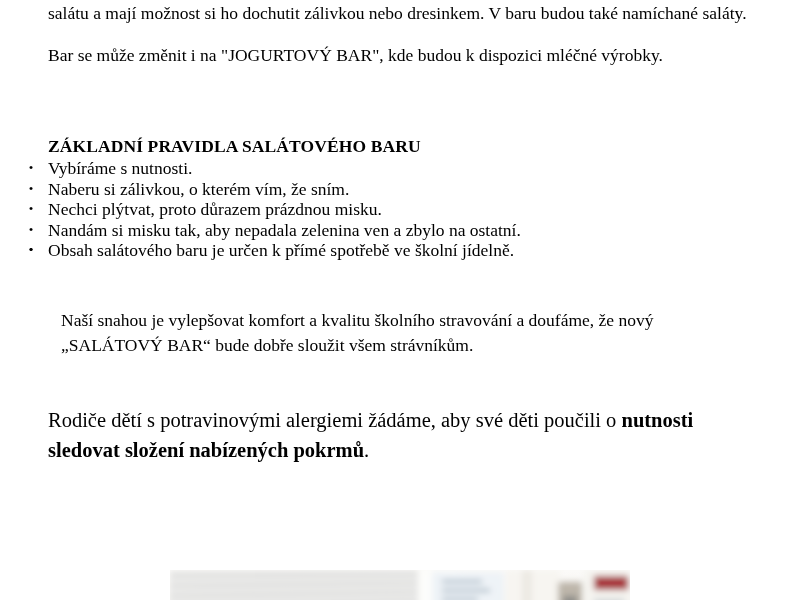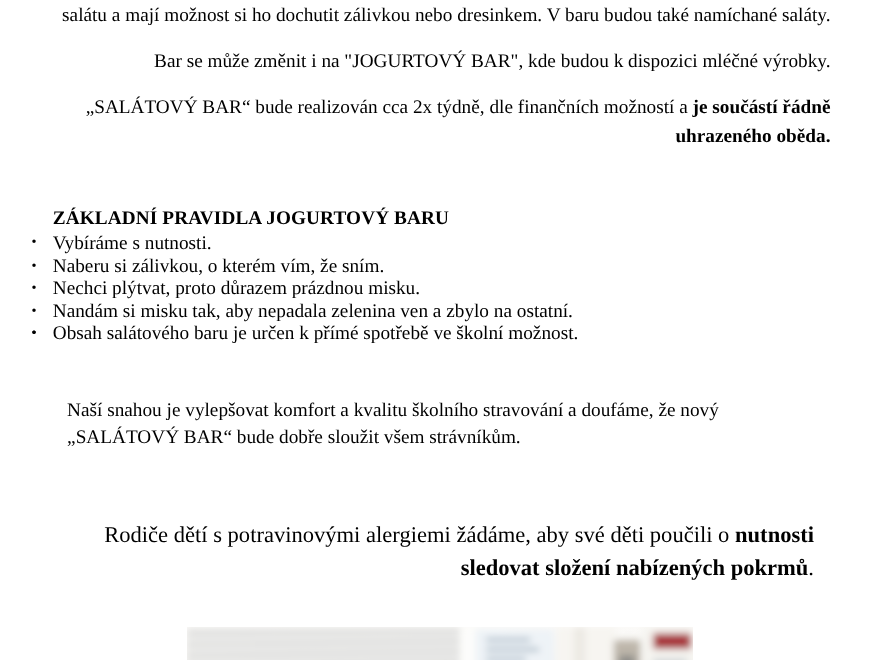--- a/index.html
+++ b/index.html
@@ -30,21 +30,21 @@
     position: absolute;
     left: 48px;
     top: 0;
     width: 707px;
   }
 
   .para {
     font-size: 17.5px;
     line-height: 26px;
     margin: 0;
-    text-align: right;
+    text-align: left;
   }
 
   .spacer-sm { height: 10px; }
   .spacer-md { height: 16px; }
   .spacer-lg { height: 24px; }
   .spacer-xl { height: 34px; }
 
   b, strong, .bold {
     font-weight: bold;
   }
@@ -83,22 +83,21 @@
 
   .closing {
     font-size: 17.5px;
     line-height: 25px;
     margin: 13px;
   }
 
   .allergy {
     font-size: 20.5px;
     line-height: 30px;
-    margin: 15px;
-    text-align: right;
+    margin: 0;
   }
 
   
   .photo {
     position: absolute;
     left: 170px;
     top: 570px;
     width: 460px;
     height: 30px;
     overflow: hidden;
@@ -118,36 +117,35 @@
   <div class="content">
 
     <p class="para">salátu a mají možnost si ho dochutit zálivkou nebo dresinkem. V baru budou také namíchané saláty.</p>
 
     <div class="spacer-md"></div>
 
     <p class="para">Bar se může změnit i na "JOGURTOVÝ BAR", kde budou k dispozici mléčné výrobky.</p>
 
     <div class="spacer-md"></div>
 
-    <p class="para"><span>„SALÁTOVÝ BAR“ bude realizován cca 2x týdně, dle finančních možností a </span><strong>je součástí řádně uhrazeného oběda.</strong></p>
 
     <div class="spacer-xl"></div>
 
 
     <div class="spacer-md"></div>
 
-    <h2 class="rules-heading">ZÁKLADNÍ PRAVIDLA JOGURTOVÝ BARU</h2>
+    <h2 class="rules-heading">ZÁKLADNÍ PRAVIDLA SALÁTOVÉHO BARU</h2>
 
     <ul class="rules-list">
       <li><span class="bullet">•</span><span>Vybíráme s nutnosti.</span></li>
       <li><span class="bullet">•</span><span>Naberu si zálivkou, o kterém vím, že sním.</span></li>
       <li><span class="bullet">•</span><span>Nechci plýtvat, proto důrazem prázdnou misku.</span></li>
       <li><span class="bullet">•</span><span>Nandám si misku tak, aby nepadala zelenina ven a zbylo na ostatní.</span></li>
       <li><span class="bullet">•</span></li>
-      <li><span class="bullet">•</span><span>Obsah salátového baru je určen k přímé spotřebě ve školní možnost.</span></li>
+      <li><span class="bullet">•</span><span>Obsah salátového baru je určen k přímé spotřebě ve školní jídelně.</span></li>
     </ul>
 
     <div class="spacer-xl"></div>
 
     <p class="closing">Naší snahou je vylepšovat komfort a kvalitu školního stravování a doufáme, že nový „SALÁTOVÝ BAR“ bude dobře sloužit všem strávníkům.</p>
 
     <div class="spacer-lg"></div>
     <div class="spacer-sm"></div>
 
     <p class="allergy"><span>Rodiče dětí s potravinovými alergiemi žádáme, aby své děti poučili o </span><strong>nutnosti sledovat složení nabízených pokrmů</strong><span>.</span></p>

